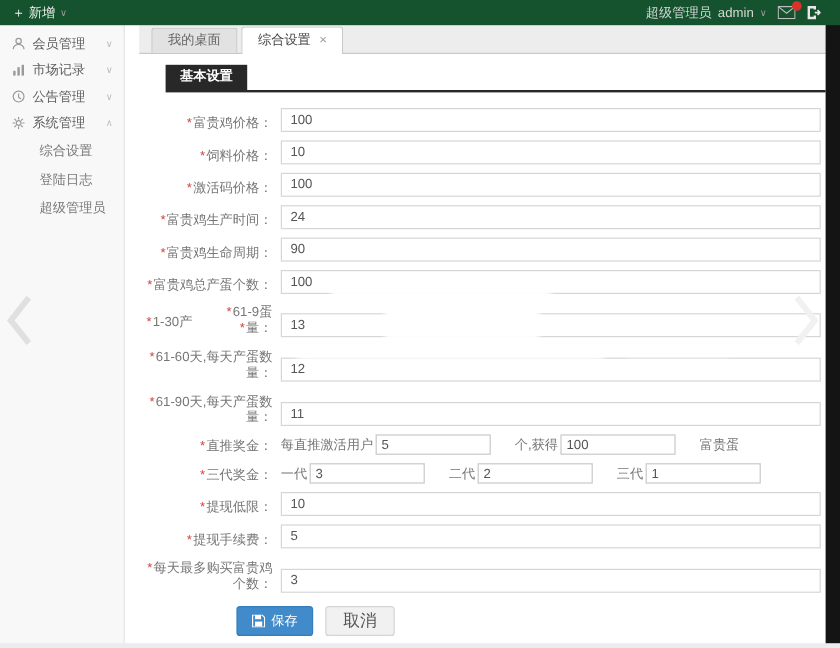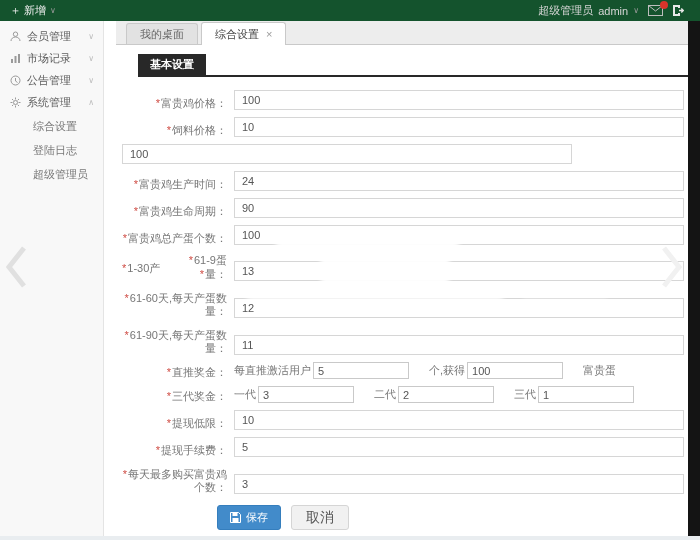--- a/index.html
+++ b/index.html
@@ -52,21 +52,21 @@
   .finput{width:450px;height:20px;border:1px solid #d6d6d6;font-size:11px;color:#555;
           padding:0 7px;background:#fff;box-sizing:border-box;outline:none}
   .inline-text{font-size:11px;color:#767676;margin-right:2px;white-space:nowrap}
   .inline-input{width:96px;height:17px;border:1px solid #c9c9c9;font-size:11px;color:#555;
                 padding:0 4px;margin-right:20px;box-sizing:border-box;outline:none}
   .split-label{display:flex;width:112px;min-width:112px;font-size:11px;color:#767676;
                padding-right:7px;box-sizing:border-box}
   .split-left{padding-top:9px;white-space:nowrap}
   .split-right{margin-left:auto;text-align:right;line-height:14px;padding-top:1px}
 
-  .btn-row{margin-left:95px;margin-top:11px;display:flex;gap:10px}
+  .btn-row{margin-left:75px;margin-top:11px;display:flex;gap:10px}
   .btn-save{background:#428bca;border:1px solid #357ebd;color:#fff;font-size:11px;height:25px;
             padding:0 12px;border-radius:3px;display:flex;align-items:center;gap:5px;cursor:pointer}
   .btn-cancel{background:#f1f1f1;border:1px solid #d5d5d5;color:#555;font-size:14px;height:25px;
               padding:0 14px;border-radius:3px;cursor:pointer}
 
   
   .chev-left{position:absolute;left:2px;top:244px;z-index:7;cursor:pointer}
   .chev-right{position:absolute;right:14px;top:244px;z-index:7;cursor:pointer}
 
   
@@ -179,20 +179,21 @@
             <input class="finput" type="text" value="100" style="">
           </div>
         </div>
         <div class="frow">
           <div class="flabel"><span class="star">*</span>饲料价格：</div>
           <div class="fctl">
             <input class="finput" type="text" value="10" style="">
           </div>
         </div>
         <div class="frow">
+          <div class="flabel"><span class="star">*</span>激活码价格：</div>
           <div class="fctl">
             <input class="finput" type="text" value="100" style="">
           </div>
         </div>
         <div class="frow">
           <div class="flabel"><span class="star">*</span>富贵鸡生产时间：</div>
           <div class="fctl">
             <input class="finput" type="text" value="24" style="">
           </div>
         </div>

